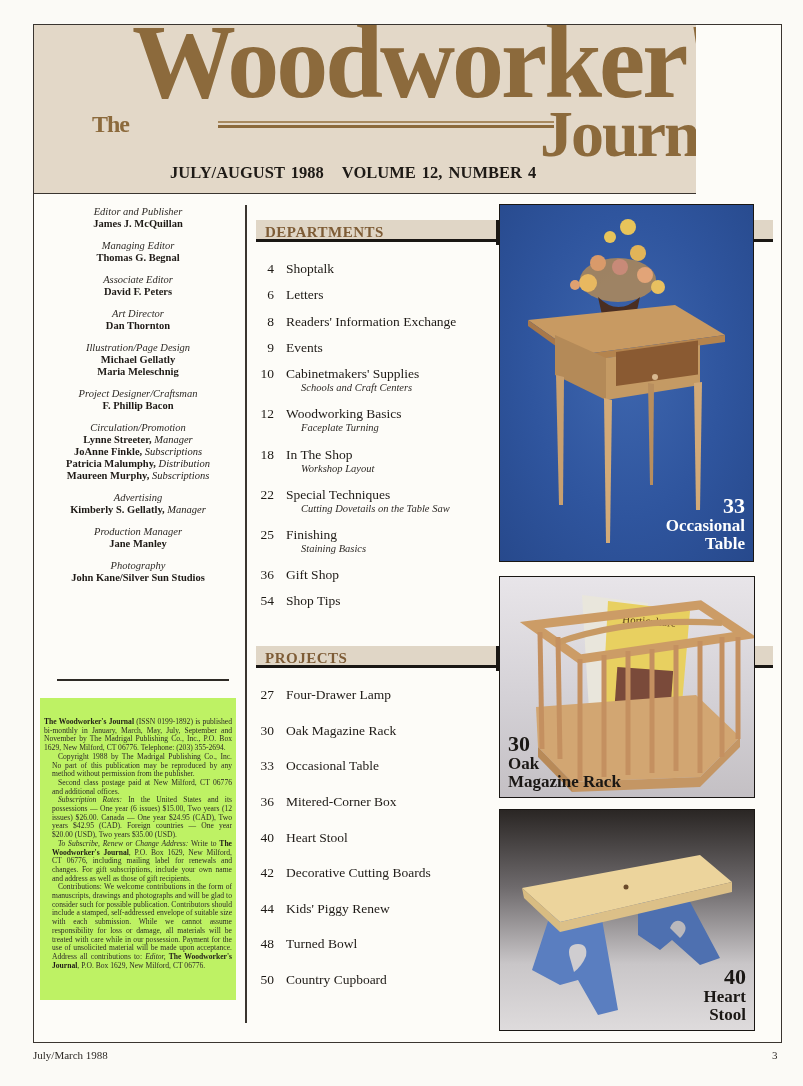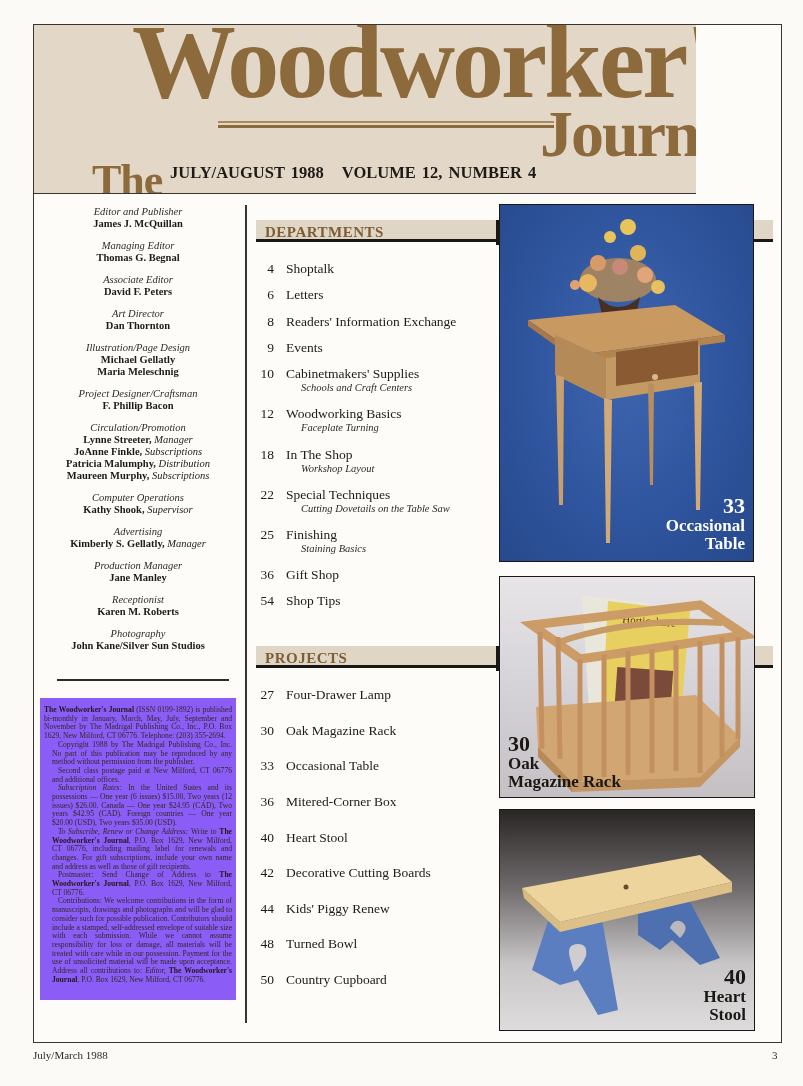--- a/index.html
+++ b/index.html
@@ -3,37 +3,37 @@
 <meta charset="utf-8">
 <style>
   * { box-sizing: border-box; margin: 0; padding: 0; }
   html, body { width: 803px; height: 1086px; background: #fbfaf6; overflow: hidden; }
   body { position: relative; font-family: "Liberation Serif", "DejaVu Serif", serif; color: #1e1a16; }
 
   .frame { position: absolute; left: 33px; top: 24px; width: 749px; height: 1019px; border: 1.5px solid #3a3530; background: #fdfcf8; }
 
   
   .masthead { position: absolute; left: 0; top: 0; width: 662px; height: 169px; background: #e3d8c8; border-bottom: 1.5px solid #3a3530; overflow: hidden; }
-  .mh-the { position: absolute; left: 58px; top: 86px; font-size: 44px; color: #8c6a3c; font-weight: bold; letter-spacing: -1px; margin-top: 44px; }
+  .mh-the { position: absolute; left: 58px; top: 86px; font-size: 24px; color: #8c6a3c; font-weight: bold; letter-spacing: -1px; }
   .mh-wood { position: absolute; left: 98px; top: -16px; font-size: 106px; color: #8c6a3c; font-weight: bold; letter-spacing: -3px; line-height: 1; transform: scaleX(0.98); transform-origin: left; }
   .mh-journal { position: absolute; left: 506px; top: 76px; font-size: 66px; color: #8c6a3c; font-weight: bold; letter-spacing: -2px; line-height: 1; text-align: center; }
   .mh-rule1 { position: absolute; left: 184px; top: 96px; width: 336px; height: 2px; background: #a88a60; }
   .mh-rule2 { position: absolute; left: 184px; top: 100px; width: 336px; height: 3px; background: #8c6a3c; }
   .mh-issue { position: absolute; left: 136px; top: 110px; font-size: 16.5px; font-weight: bold; color: #1e1a16; letter-spacing: 0; word-spacing: 2px; }
   .mh-contents { position: absolute; left: 243px; top: 134px; font-size: 24px; letter-spacing: 20px; color: #701a75; text-shadow: 1px 1px 0 #9c8c74, -0.5px -0.5px 0 #bcae98; margin-top: 44px; }
 
   
   .staff { position: absolute; left: 4px; top: 180px; width: 200px; text-align: center; }
   .staff-group { margin-bottom: 9px; }
   .staff-role { font-style: italic; font-size: 10.5px; color: #2e2a26; line-height: 13px; }
   .staff-name { font-weight: bold; font-size: 10.5px; color: #1e1a16; line-height: 12px; }
   .staff-name i { font-weight: normal; }
   .staff-rule { position: absolute; left: 23px; top: 654px; width: 172px; height: 2px; background: #2e2a26; }
 
-  .legal { position: absolute; left: 6px; top: 673px; width: 196px; height: 302px; background: #8b5cf6; padding: 8px 4px; font-size: 7.6px; line-height: 8.7px; text-align: justify; color: #2e2a26; }
+  .legal { position: absolute; left: 6px; top: 673px; width: 196px; height: 302px; background: #bef264; padding: 20px 4px; font-size: 7.6px; line-height: 8.7px; text-align: justify; color: #2e2a26; }
   .legal p { text-indent: 0; }
   .legal p.ind { text-indent: 6px; margin-left: 8px; }
   .legal b { color: #1e1a16; }
 
   
   .vdiv { position: absolute; left: 211px; top: 180px; width: 1.5px; height: 818px; background: #3a3530; }
 
   
   .sec-head { position: absolute; left: 222px; width: 515px; height: 26px; }
   .sec-head .bar { position: absolute; left: 0; top: 0; width: 240px; height: 22px; background: #e0d6c6; border-bottom: 3px solid #1a1714; }
@@ -100,49 +100,40 @@
         <div class="staff-name"><span>F. Phillip Bacon</span></div>
       </div>
       <div class="staff-group">
         <div class="staff-role">Circulation/Promotion</div>
         <div class="staff-name"><span>Lynne Streeter</span>, <i>Manager</i></div>
         <div class="staff-name"><span>JoAnne Finkle</span>, <i>Subscriptions</i></div>
         <div class="staff-name"><span>Patricia Malumphy</span>, <i>Distribution</i></div>
         <div class="staff-name"><span>Maureen Murphy</span>, <i>Subscriptions</i></div>
       </div>
       <div class="staff-group">
-        <div class="staff-role">Computer Operations</div>
-        <div class="staff-name"><span>Kathy Shook</span>, <i>Supervisor</i></div>
-      </div>
-      <div class="staff-group">
         <div class="staff-role">Advertising</div>
         <div class="staff-name"><span>Kimberly S. Gellatly</span>, <i>Manager</i></div>
       </div>
       <div class="staff-group">
         <div class="staff-role">Production Manager</div>
         <div class="staff-name"><span>Jane Manley</span></div>
-      </div>
-      <div class="staff-group">
-        <div class="staff-role">Receptionist</div>
-        <div class="staff-name"><span>Karen M. Roberts</span></div>
       </div>
       <div class="staff-group">
         <div class="staff-role">Photography</div>
         <div class="staff-name"><span>John Kane/Silver Sun Studios</span></div>
       </div>
     </div>
   <div class="staff-rule"></div>
 
   <div class="legal">
     <p><b>The Woodworker's Journal</b><span> (ISSN 0199-1892) is published bi-monthly in January, March, May, July, September and November by The Madrigal Publishing Co., Inc., P.O. Box 1629, New Milford, CT 06776. Telephone: (203) 355-2694.</span></p>
     <p class="ind">Copyright 1988 by The Madrigal Publishing Co., Inc. No part of this publication may be reproduced by any method without permission from the publisher.</p>
     <p class="ind">Second class postage paid at New Milford, CT 06776 and additional offices.</p>
     <p class="ind"><i>Subscription Rates:</i><span> In the United States and its possessions — One year (6 issues) $15.00, Two years (12 issues) $26.00. Canada — One year $24.95 (CAD), Two years $42.95 (CAD). Foreign countries — One year $20.00 (USD), Two years $35.00 (USD).</span></p>
     <p class="ind"><i>To Subscribe, Renew or Change Address:</i><span> Write to </span><b>The Woodworker's Journal</b><span>, P.O. Box 1629, New Milford, CT 06776, including mailing label for renewals and changes. For gift subscriptions, include your own name and address as well as those of gift recipients.</span></p>
-    <p class="ind"><span>Postmaster: Send Change of Address to </span><b>The Woodworker's Journal</b><span>, P.O. Box 1629, New Milford, CT 06776.</span></p>
     <p class="ind"><span>Contributions: We welcome contributions in the form of manuscripts, drawings and photographs and will be glad to consider such for possible publication. Contributors should include a stamped, self-addressed envelope of suitable size with each submission. While we cannot assume responsibility for loss or damage, all materials will be treated with care while in our possession. Payment for the use of unsolicited material will be made upon acceptance. Address all contributions to: </span><i>Editor,</i><b> The Woodworker's Journal</b><span>, P.O. Box 1629, New Milford, CT 06776.</span></p>
   </div>
 
   <div class="vdiv"></div>
 
   <div class="sec-head" style="top:195px;">
     <div class="bar"></div>
     <div class="right-dark"></div>
     <div class="label">DEPARTMENTS</div>
     <div class="right-tab"></div>

